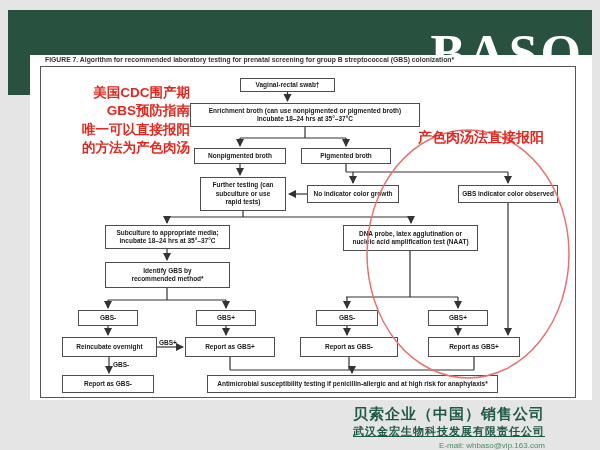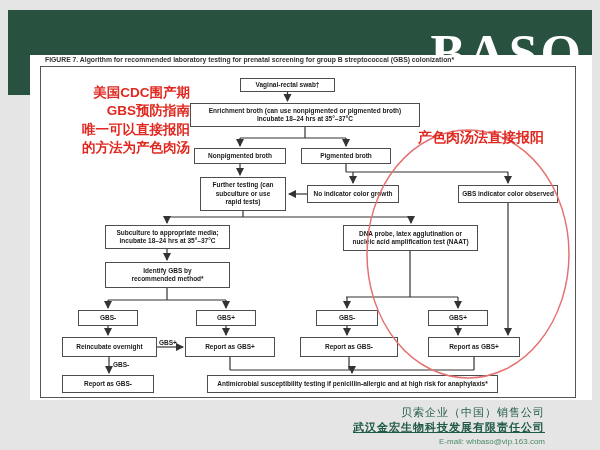--- a/index.html
+++ b/index.html
@@ -62,21 +62,21 @@
     position:absolute; left:34px; top:84px; width:156px; z-index:6;
     text-align:right; color:#e02820; font-weight:bold; font-size:13.5px; line-height:1.36;
   }
   .note-left span { display:block; }
   .note-right {
     position:absolute; left:418px; top:129px; z-index:6;
     color:#e02820; font-weight:bold; font-size:14px; white-space:nowrap;
   }
 
   .footer { position:absolute; right:55px; top:405px; z-index:3; text-align:right; }
-  .footer-line1 { font-size:11px; font-weight:normal; color:#1f5a44; letter-spacing:1px; }
+  .footer-line1 { font-size:15px; font-weight:bold; color:#1f5a44; letter-spacing:1px; }
   .footer-line2 { font-size:11px; font-weight:bold; color:#1f5a44; letter-spacing:1px; text-decoration:underline; margin-top:0; }
   .footer-email { font-size:8px; color:#4c8a68; margin-top:2px; }
 </style>
 </head>
 <body>
 
 <div class="stage">
 
   <div class="slide"></div>
 

